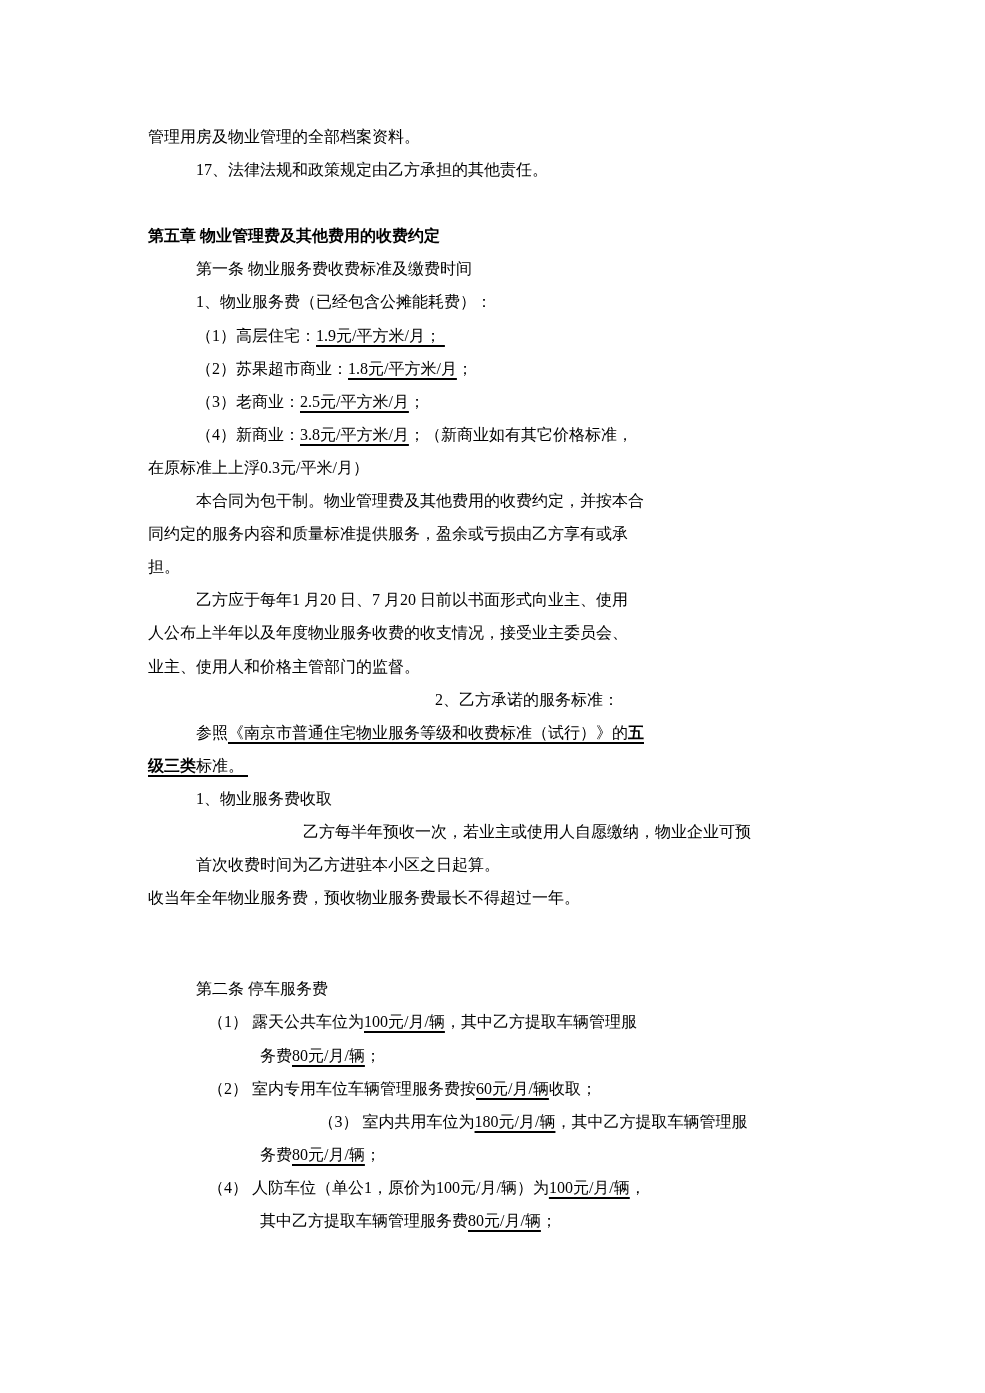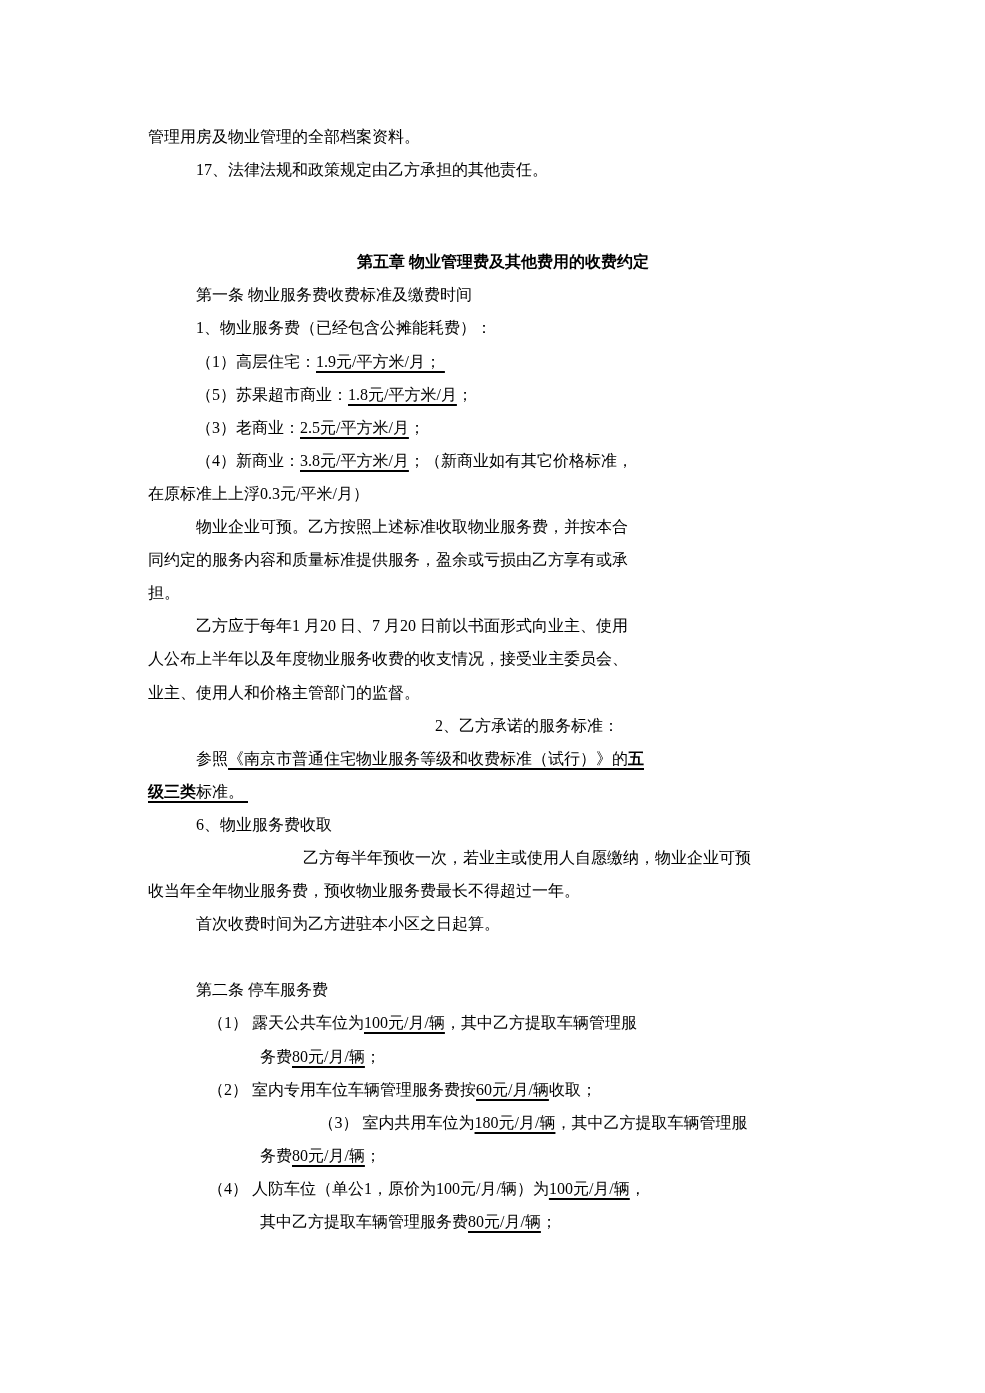--- a/index.html
+++ b/index.html
@@ -23,22 +23,21 @@
     width: 710px;
   }
   .line {
     font-size: 16px;
     line-height: 33.1px;
     height: 33.1px;
     white-space: pre;
     overflow: visible;
   }
   .line.center {
-    text-align: center;
-    margin-top: 26px;
+    text-align: left;
   }
   .line.bold {
     font-weight: bold;
   }
   .line.blank {
     
   }
   .seg-u {
     text-decoration: underline;
     text-decoration-thickness: 1.8px;
@@ -53,39 +52,39 @@
 
 <div class="page">
   <div class="doc">
       <div class="line"><span class="">管理用房及物业管理的全部档案资料。</span></div>
       <div class="line" style="padding-left: 48px;"><span class="">17、法律法规和政策规定由乙方承担的其他责任。</span></div>
       <div class="line blank"></div>
       <div class="line center bold"><span class="">第五章 物业管理费及其他费用的收费约定</span></div>
       <div class="line" style="padding-left: 48px;"><span class="">第一条 物业服务费收费标准及缴费时间</span></div>
       <div class="line" style="padding-left: 48px;"><span class="">1、物业服务费（已经包含公摊能耗费）：</span></div>
       <div class="line" style="padding-left: 48px;"><span class="">（1）高层住宅：</span><span class="seg-u ">1.9元/平方米/月； </span></div>
-      <div class="line" style="padding-left: 48px;"><span class="">（5）苏果超市商业：</span><span class="seg-u ">1.8元/平方米/月</span><span class="">；</span></div>
+      <div class="line" style="padding-left: 48px;"><span class="">（2）苏果超市商业：</span><span class="seg-u ">1.8元/平方米/月</span><span class="">；</span></div>
       <div class="line" style="padding-left: 48px;"><span class="">（3）老商业：</span><span class="seg-u ">2.5元/平方米/月</span><span class="">；</span></div>
       <div class="line" style="padding-left: 48px;"><span class="">（4）新商业：</span><span class="seg-u ">3.8元/平方米/月</span><span class="">；（新商业如有其它价格标准，</span></div>
       <div class="line"><span class="">在原标准上上浮0.3元/平米/月）</span></div>
-      <div class="line" style="padding-left: 48px;"><span class="">物业企业可预。乙方按照上述标准收取物业服务费，并按本合</span></div>
+      <div class="line" style="padding-left: 48px;"><span class="">本合同为包干制。物业管理费及其他费用的收费约定，并按本合</span></div>
       <div class="line"><span class="">同约定的服务内容和质量标准提供服务，盈余或亏损由乙方享有或承</span></div>
       <div class="line"><span class="">担。</span></div>
       <div class="line" style="padding-left: 48px;"><span class="">乙方应于每年1 月20 日、7 月20 日前以书面形式向业主、使用</span></div>
       <div class="line"><span class="">人公布上半年以及年度物业服务收费的收支情况，接受业主委员会、</span></div>
       <div class="line"><span class="">业主、使用人和价格主管部门的监督。</span></div>
       <div class="line" style="padding-left: 48px; text-align: center;"><span class="">2、乙方承诺的服务标准：</span></div>
       <div class="line" style="padding-left: 48px;"><span class="">参照</span><span class="seg-u ">《南京市普通住宅物业服务等级和收费标准（试行）》的</span><span class="seg-u seg-b">五</span></div>
       <div class="line"><span class="seg-u seg-b">级三类</span><span class="seg-u ">标准。 </span></div>
-      <div class="line" style="padding-left: 48px;"><span class="">6、物业服务费收取</span></div>
+      <div class="line" style="padding-left: 48px;"><span class="">1、物业服务费收取</span></div>
       <div class="line" style="padding-left: 48px; text-align: center;"><span class="">乙方每半年预收一次，若业主或使用人自愿缴纳，物业企业可预</span></div>
+      <div class="line" style="padding-left: 48px;"><span class="">首次收费时间为乙方进驻本小区之日起算。</span></div>
       <div class="line"><span class="">收当年全年物业服务费，预收物业服务费最长不得超过一年。</span></div>
-      <div class="line" style="padding-left: 48px;"><span class="">首次收费时间为乙方进驻本小区之日起算。</span></div>
       <div class="line blank"></div>
-      <div class="line" style="padding-left: 48px;"><span class="">第二条 停车服务费</span></div>
+      <div class="line" style="padding-left: 48px; margin-top: 25px;"><span class="">第二条 停车服务费</span></div>
       <div class="line" style="padding-left: 60px;"><span class="">（1） 露天公共车位为</span><span class="seg-u ">100元/月/辆</span><span class="">，其中乙方提取车辆管理服</span></div>
       <div class="line" style="padding-left: 112px;"><span class="">务费</span><span class="seg-u ">80元/月/辆</span><span class="">；</span></div>
       <div class="line" style="padding-left: 60px;"><span class="">（2） 室内专用车位车辆管理服务费按</span><span class="seg-u ">60元/月/辆</span><span class="">收取；</span></div>
       <div class="line" style="padding-left: 60px; text-align: center;"><span class="">（3） 室内共用车位为</span><span class="seg-u ">180元/月/辆</span><span class="">，其中乙方提取车辆管理服</span></div>
       <div class="line" style="padding-left: 112px;"><span class="">务费</span><span class="seg-u ">80元/月/辆</span><span class="">；</span></div>
       <div class="line" style="padding-left: 60px;"><span class="">（4） 人防车位（单公1，原价为100元/月/辆）为</span><span class="seg-u ">100元/月/辆</span><span class="">，</span></div>
       <div class="line" style="padding-left: 112px;"><span class="">其中乙方提取车辆管理服务费</span><span class="seg-u ">80元/月/辆</span><span class="">；</span></div>
     </div>
 </div>
 

